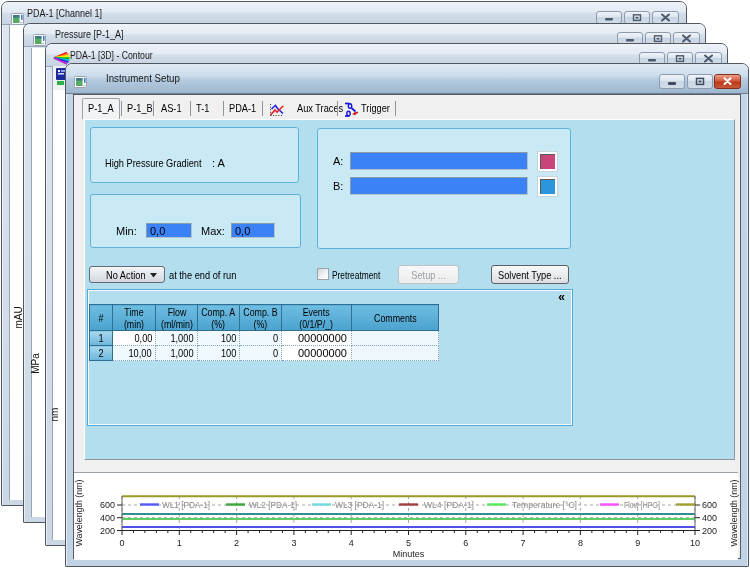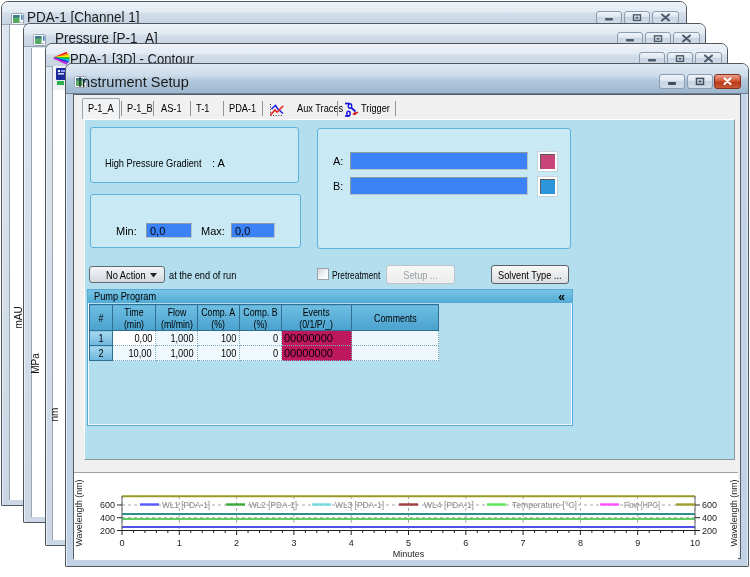--- a/index.html
+++ b/index.html
@@ -3,21 +3,21 @@
 <meta charset="utf-8">
 <style>
 html,body{margin:0;padding:0}
 body{width:750px;height:577px;background:#fff;font-family:"Liberation Sans",sans-serif;position:relative;overflow:hidden}
 .win{position:absolute;border:1px solid #50575f;border-radius:7px 7px 1px 1px;box-sizing:border-box;box-shadow:inset 0 1px 0 rgba(255,255,255,.85), inset 1px 0 0 rgba(255,255,255,.55), inset -1px 0 0 rgba(255,255,255,.55)}
 .win .tbar{position:absolute;left:0;top:0;right:0;border-radius:6px 6px 0 0}
 .inact{background:linear-gradient(180deg,#dde6f0 0%,#d2dde9 60%,#cbd7e5 100%)}
 .inact .tbar{background:linear-gradient(180deg,#eff3f9 0%,#e2eaf3 45%,#d3deea 50%,#c6d3e2 100%);border-bottom:1px solid #98a6b8;height:22px}
 .act{background:linear-gradient(180deg,#c4d4e6 0%,#c0d2e4 100%)}
 .act .tbar{background:linear-gradient(180deg,#dfe9f3 0%,#ccdcec 40%,#b4c9dd 55%,#9db7cf 100%);border-bottom:1px solid #6e8096;height:29px}
-.ttext{position:absolute;font-size:15px;color:#1a1a1a;white-space:nowrap}
+.ttext{position:absolute;font-size:10px;color:#1a1a1a;white-space:nowrap}
 .ticon{position:absolute}
 .client{position:absolute;background:#fff;border-left:1px solid #98a4b0;box-sizing:border-box}
 .tb-btn{position:absolute;border-radius:3px;box-sizing:border-box;border:1px solid #8c9bad;background:linear-gradient(180deg,#f0f4f9 0%,#dce5ef 45%,#c8d5e3 50%,#d2dde8 100%)}
 .tb-btn svg{position:absolute;left:0;top:0}
 .vlabel{position:absolute;font-size:10px;color:#111;transform:rotate(-90deg);transform-origin:center;white-space:nowrap}
 
 .dlgclient{position:absolute;background:#f0f0f0;border:1px solid #555e66;box-sizing:border-box}
 .tabtxt{position:absolute;font-size:11px;color:#000;top:7px;white-space:nowrap}
 .tabsep{position:absolute;width:1px;background:#8f959c;top:6px;height:15px}
 .seltab{position:absolute;background:#f2f3f5;border:1px solid #9aa1a9;border-bottom:none;border-radius:2px 2px 0 0;box-sizing:border-box}
@@ -29,21 +29,21 @@
 .btn{position:absolute;box-sizing:border-box;border-radius:3px;font-size:11px;text-align:center}
 .sx{display:inline-block;transform:scaleX(0.84);transform-origin:0 50%;white-space:nowrap}
 .sxc{display:inline-block;transform:scaleX(0.84);transform-origin:50% 50%;white-space:nowrap}
 .sxr{display:inline-block;transform:scaleX(0.84);transform-origin:100% 50%;white-space:nowrap}
 
 #tbl td{padding:0;box-sizing:border-box}
 #tbl .hrow td{background:linear-gradient(180deg,#6fbde1,#4aa2ce);border:1px solid #2f6f92;text-align:center;line-height:12px;height:26px;color:#000}
 #tbl .drow td{height:15px;font-size:11px}
 #tbl .rn{background:linear-gradient(180deg,#a7d9ee,#6cb6dc);border:1px solid #2f6f92;border-top:none;text-align:center}
 #tbl .num{background:#f0f9fd;border-right:1px dotted #7fa8bd;border-bottom:1px dotted #7fa8bd;text-align:right;padding-right:3px}
-#tbl .ev{background:#be185d;border-right:1px dotted #7fa8bd;border-bottom:1px dotted #7fa8bd;padding-left:2px}
+#tbl .ev{background:#ffffff;border-right:1px dotted #7fa8bd;border-bottom:1px dotted #7fa8bd;padding-left:16px}
 #tbl .cm{background:#eef7fc;border-right:1px dotted #7fa8bd;border-bottom:1px dotted #7fa8bd}
 </style>
 </head>
 <body>
 
 <div class="win inact" style="left:1px;top:1px;width:686px;height:505px">
   <div class="tbar"></div>
   <div class="ticon" style="left:9px;top:9px"><svg width="13" height="12">
         <rect x="0.5" y="0.5" width="12" height="11" rx="1" fill="#fdfdfd" stroke="#9aa4ae"></rect>
         <rect x="2" y="2" width="6.5" height="8" fill="#55ab62"></rect>
@@ -147,21 +147,21 @@
 
 <div class="win act" style="left:65px;top:63px;width:684px;height:504px">
   <div class="tbar"></div>
   <div class="ticon" style="left:8px;top:10px"><svg width="13" height="12">
         <rect x="0.5" y="0.5" width="12" height="11" rx="1" fill="#fdfdfd" stroke="#9aa4ae"></rect>
         <rect x="2" y="2" width="6.5" height="8" fill="#55ab62"></rect>
         <rect x="2" y="2" width="6.5" height="2.6" fill="#3c7a8c"></rect>
         <rect x="10" y="1.8" width="1.6" height="5" fill="#3f7fc8"></rect>
         <rect x="8" y="9" width="3.5" height="1.2" fill="#b9bfc5"></rect>
       </svg></div>
-  <div class="ttext" style="left:12px;top:9px"><span class="sx" style="transform:scaleX(0.97)">Instrument Setup</span></div>
+  <div class="ttext" style="left:40px;top:9px"><span class="sx" style="transform:scaleX(0.97)">Instrument Setup</span></div>
   <div class="tb-btn" style="left:593px;top:10px;width:26px;height:15px">
       <svg width="24" height="13">
         <rect x="8" y="7" width="8" height="3" rx="1" fill="#3e4c5e"></rect>
       </svg>
     </div>
   <div class="tb-btn" style="left:621px;top:10px;width:26px;height:15px">
       <svg width="24" height="13">
         <rect x="8.5" y="3.4" width="7" height="6" fill="none" stroke="#3e4c5e" stroke-width="1.5"></rect>
         <rect x="10.6" y="5.5" width="2.8" height="1.9" fill="#3e4c5e"></rect>
       </svg>
@@ -231,25 +231,24 @@
             <div style="position:absolute;left:2px;top:2px;width:15px;height:15px;background:#2b96dc;border-top:1px solid #5a5a5a;border-left:1px solid #5a5a5a;box-sizing:border-box"></div>
           </div>
       </div>
 
       <div class="btn" style="left:4px;top:146px;width:76px;height:17px;border:1px solid #636b75;background:linear-gradient(180deg,#f4f5f6,#e2e6ea 55%,#d2d8de);text-align:center;padding-left:6px;line-height:16px"><span class="sx">No Action</span><svg width="7" height="5" style="position:absolute;right:7px;top:6px">
             <path d="M0 0 L7 0 L3.5 4.5 Z" fill="#222"></path>
           </svg></div>
       <div class="lbl" style="left:84px;top:149px"><span class="sx">at the end of run</span></div>
       <div style="position:absolute;left:232px;top:148px;width:12px;height:12px;background:linear-gradient(135deg,#cfd6da,#f4f6f7 60%,#fff);border:1px solid #9aa4ab;box-sizing:border-box"></div>
       <div class="lbl" style="left:247px;top:149px"><span class="sx" style="transform:scaleX(0.76)">Pretreatment</span></div>
-      <div class="btn" style="left:301px;top:145px;width:69px;height:19px;border:1px solid #bcc4c9;background:linear-gradient(180deg,#f7f7f7,#ececec);color:#9aa0a4;line-height:18px"><span class="sxc">Setup ...</span></div>
+      <div class="btn" style="left:313px;top:145px;width:61px;height:19px;border:1px solid #bcc4c9;background:linear-gradient(180deg,#f7f7f7,#ececec);color:#9aa0a4;line-height:18px"><span class="sxc">Setup ...</span></div>
       <div class="btn" style="left:406px;top:145px;width:78px;height:19px;border:1px solid #5a6168;background:linear-gradient(180deg,#f8f8f8,#dcdfe2);line-height:18px"><span class="sxc">Solvent Type ...</span></div>
 
       <div style="position:absolute;left:2px;top:169px;width:486px;height:137px;background:#b2deee;border:1px solid #55aad5;box-shadow:inset 0 0 0 1px rgba(255,255,255,.85);box-sizing:border-box">
-        <div class="ghead" style="position:absolute;left:0;top:0;right:0;height:13px;background:linear-gradient(180deg,#79c4e4 0%,#51abd6 100%);font-size:11px;line-height:13px;padding-left:6px"><span class="sx">Pump Program</span></div>
         <div style="position:absolute;right:7px;top:0px;font-size:12px;font-weight:bold">«</div>
 
         <table id="tbl" style="position:absolute;left:1px;top:14px;border-collapse:collapse;font-size:10.5px">
           <tbody>
               <tr class="hrow">
             <td style="width:23px"><span class="sxc">#</span></td>
             <td style="width:43px"><span class="sxc">Time<br>(min)</span></td>
             <td style="width:42px"><span class="sxc">Flow<br>(ml/min)</span></td>
             <td style="width:42px"><span class="sxc">Comp. A<br>(%)</span></td>
             <td style="width:42px"><span class="sxc">Comp. B<br>(%)</span></td>

